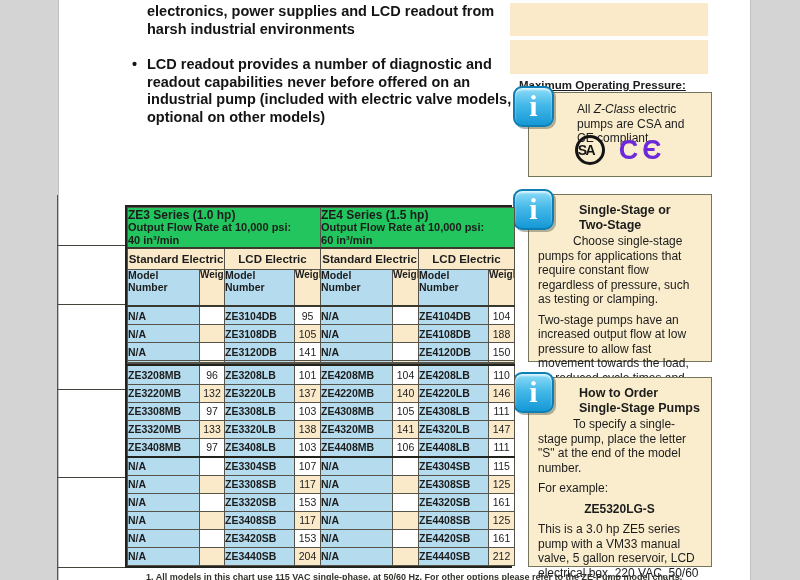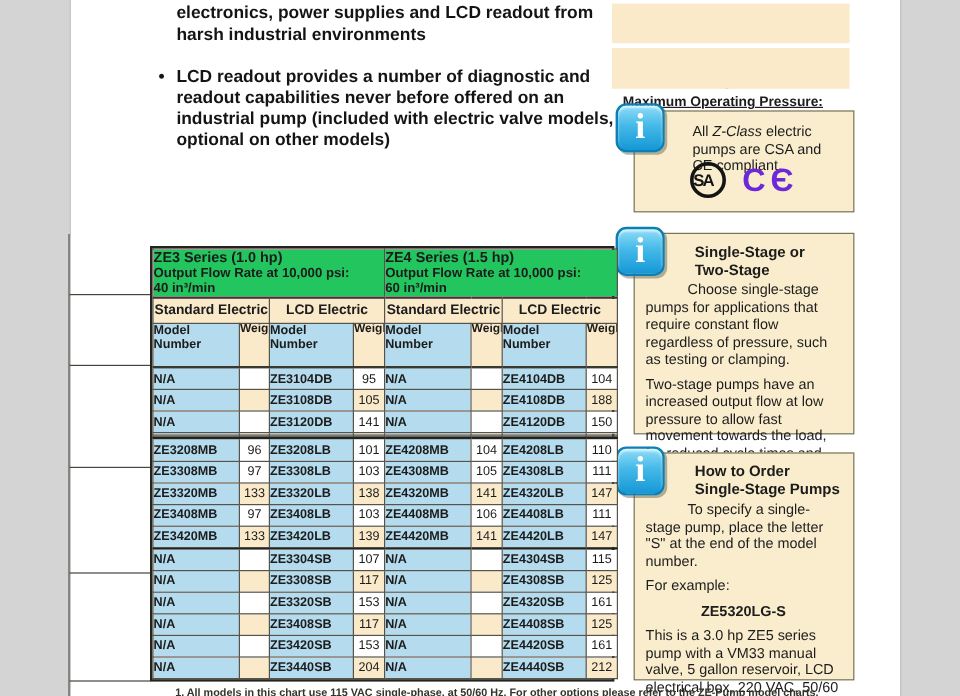--- a/index.html
+++ b/index.html
@@ -260,20 +260,30 @@
         <tr class="group-start">
           <td class="model">ZE3208MB</td>
           <td class="weight">96</td>
           <td class="model">ZE3208LB</td>
           <td class="weight">101</td>
           <td class="model">ZE4208MB</td>
           <td class="weight">104</td>
           <td class="model">ZE4208LB</td>
           <td class="weight">110</td>
         </tr>
+        <tr class="alt">
+          <td class="model">ZE3220MB</td>
+          <td class="weight">132</td>
+          <td class="model">ZE3220LB</td>
+          <td class="weight">137</td>
+          <td class="model">ZE4220MB</td>
+          <td class="weight">140</td>
+          <td class="model">ZE4220LB</td>
+          <td class="weight">146</td>
+        </tr>
         <tr>
           <td class="model">ZE3308MB</td>
           <td class="weight">97</td>
           <td class="model">ZE3308LB</td>
           <td class="weight">103</td>
           <td class="model">ZE4308MB</td>
           <td class="weight">105</td>
           <td class="model">ZE4308LB</td>
           <td class="weight">111</td>
         </tr>
@@ -290,30 +300,20 @@
         <tr>
           <td class="model">ZE3408MB</td>
           <td class="weight">97</td>
           <td class="model">ZE3408LB</td>
           <td class="weight">103</td>
           <td class="model">ZE4408MB</td>
           <td class="weight">106</td>
           <td class="model">ZE4408LB</td>
           <td class="weight">111</td>
         </tr>
-        <tr class="alt">
-          <td class="model">ZE3420MB</td>
-          <td class="weight">133</td>
-          <td class="model">ZE3420LB</td>
-          <td class="weight">139</td>
-          <td class="model">ZE4420MB</td>
-          <td class="weight">141</td>
-          <td class="model">ZE4420LB</td>
-          <td class="weight">147</td>
-        </tr>
         <tr class="group-start">
           <td class="model">N/A</td>
           <td class="weight"></td>
           <td class="model">ZE3304SB</td>
           <td class="weight">107</td>
           <td class="model">N/A</td>
           <td class="weight"></td>
           <td class="model">ZE4304SB</td>
           <td class="weight">115</td>
         </tr>

